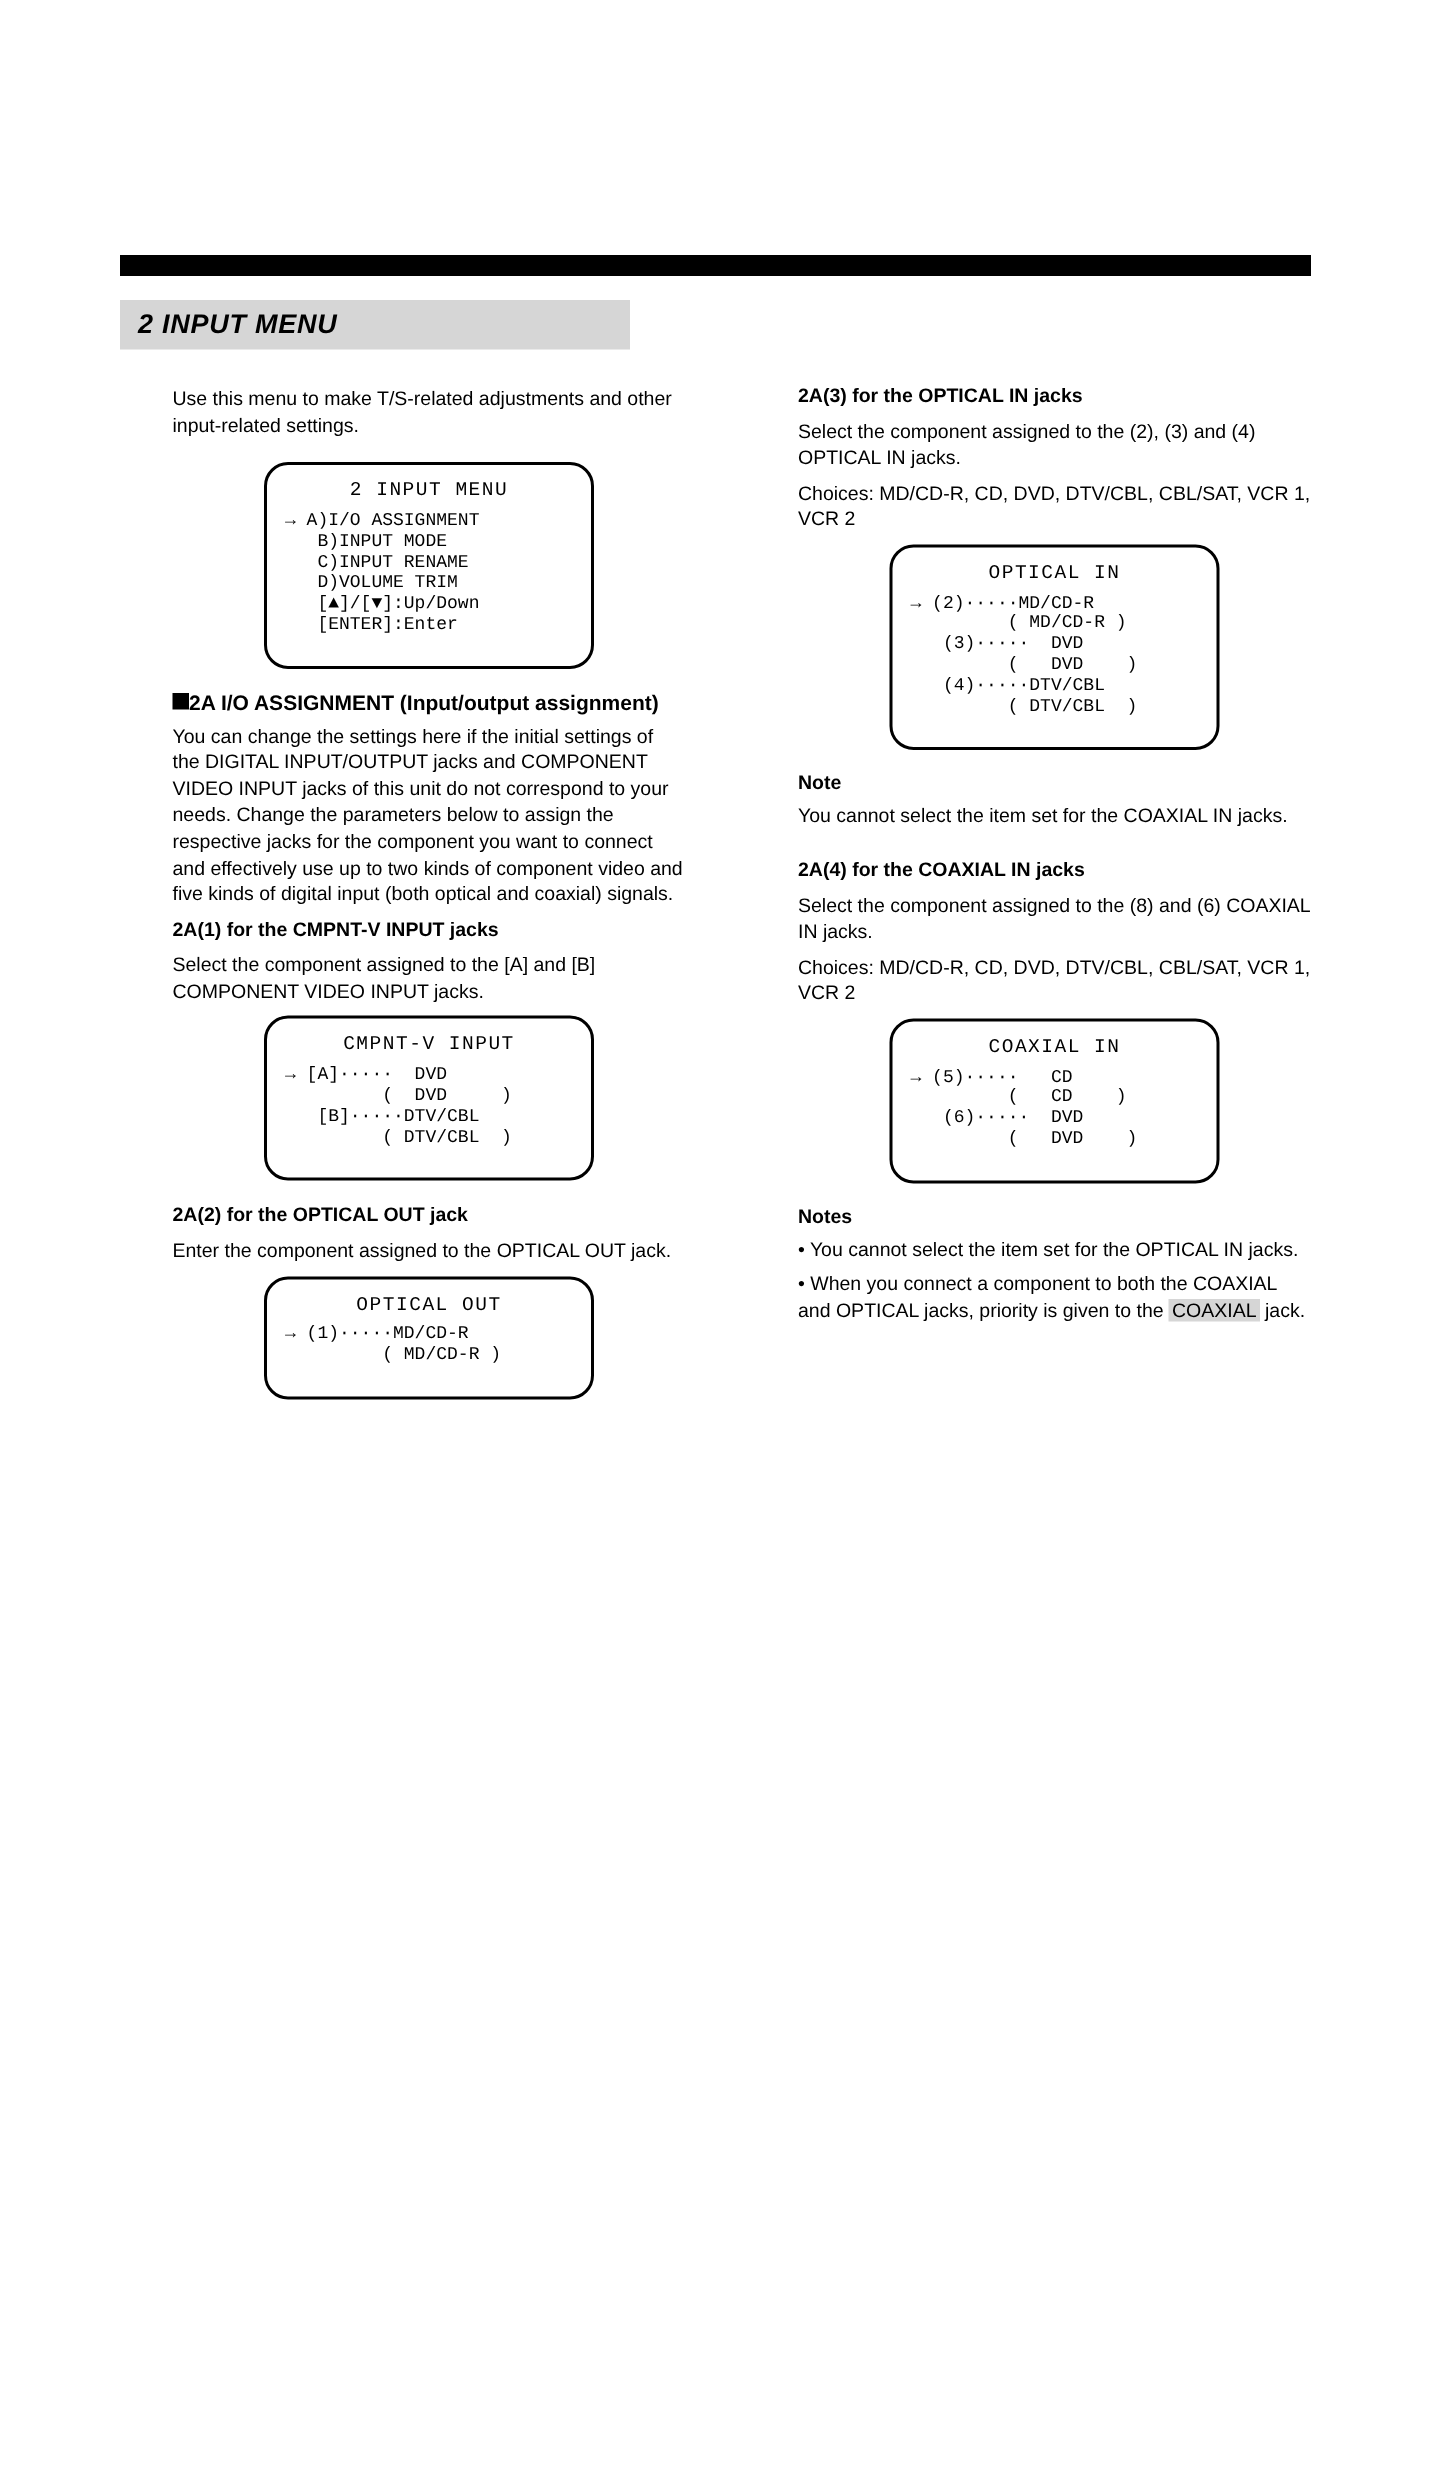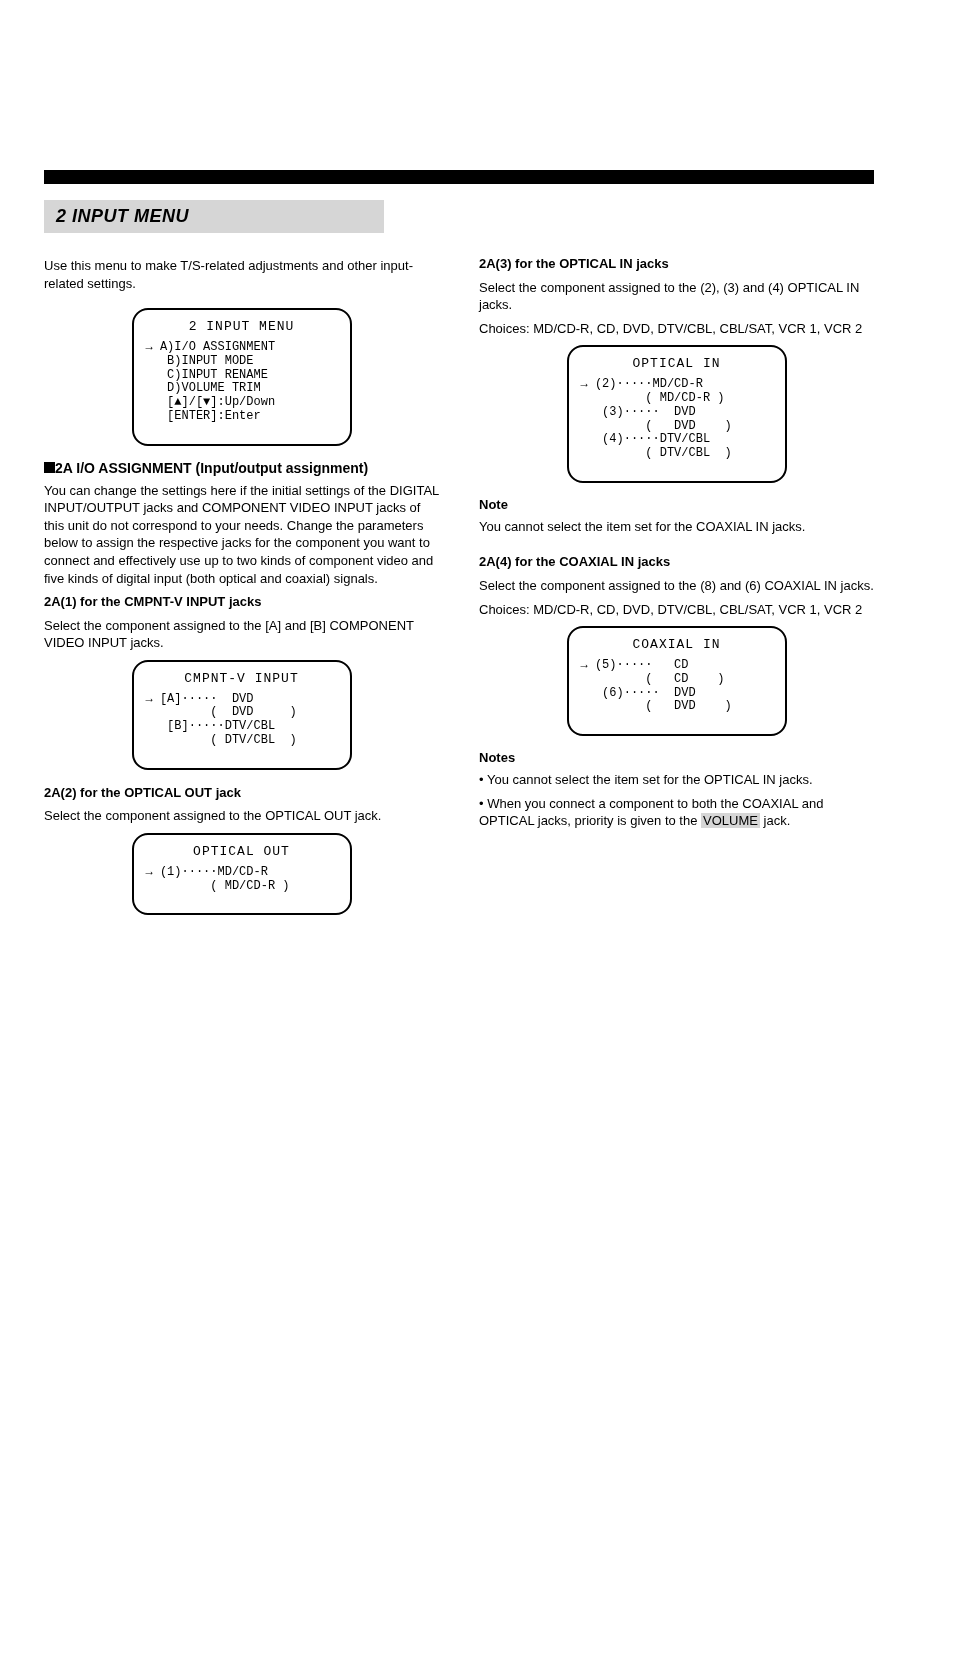--- a/index.html
+++ b/index.html
@@ -7,21 +7,21 @@
     margin: 0;
     width: 954px;
     height: 1656px;
     background: #fff;
     font-family: Arial, Helvetica, sans-serif;
     font-size: 13px;
     color: #000;
     position: relative;
   }
   .page {
-    padding: 80px 80px 40px 44px;
+    padding: 80px 80px 40px 80px;
     position: relative;
   }
   .top-bar {
     height: 14px;
     background: #000;
     width: 100%;
     margin-top: 90px;
     margin-bottom: 16px;
   }
   .section-title-bar {
@@ -33,20 +33,21 @@
     font-size: 18px;
     letter-spacing: 0.5px;
   }
   .two-col {
     display: flex;
     gap: 40px;
     margin-top: 16px;
   }
   .col {
     width: 50%;
+    margin-left: 35px;
   }
   .intro {
     margin: 8px 0 16px 0;
     line-height: 1.35;
   }
   .osd-box {
     margin: 8px auto 14px auto;
     width: 220px;
     border: 2px solid #000;
     border-radius: 16px;
@@ -129,21 +130,21 @@
 
       <div class="osd-box">
         <div class="osd-title">CMPNT-V INPUT</div>
         <div class="osd-line">→ [A]·····  DVD</div>
         <div class="osd-line">         (  DVD     )</div>
         <div class="osd-line">   [B]·····DTV/CBL</div>
         <div class="osd-line">         ( DTV/CBL  )</div>
       </div>
 
       <div class="para" style="font-weight:bold;">2A(2) for the OPTICAL OUT jack</div>
-      <div class="para">Select the component assigned to the OPTICAL OUT jack.</div>
+      <div class="para">Enter the component assigned to the OPTICAL OUT jack.</div>
 
       <div class="osd-box">
         <div class="osd-title">OPTICAL OUT</div>
         <div class="osd-line">→ (1)·····MD/CD-R</div>
         <div class="osd-line">         ( MD/CD-R )</div>
       </div>
     </div>
 
     <div class="col">
       <div class="para" style="font-weight:bold;">2A(3) for the OPTICAL IN jacks</div>
@@ -171,20 +172,20 @@
         <div class="osd-title">COAXIAL IN</div>
         <div class="osd-line">→ (5)·····   CD</div>
         <div class="osd-line">         (   CD    )</div>
         <div class="osd-line">   (6)·····  DVD</div>
         <div class="osd-line">         (   DVD    )</div>
       </div>
 
       <div class="note-label">Notes</div>
       <div class="para">• You cannot select the item set for the OPTICAL IN jacks.</div>
       <div class="para">
-        <span>• When you connect a component to both the COAXIAL and OPTICAL jacks, priority is given to the </span><span class="note-highlight">VOLUME</span><span> jack.</span>
+        <span>• When you connect a component to both the COAXIAL and OPTICAL jacks, priority is given to the </span><span class="note-highlight">COAXIAL</span><span> jack.</span>
       </div>
     </div>
   </div>
 
   <div class="pager pager-left"></div>
   <div class="pager pager-right"></div>
 </div>
 
 </body></html>

